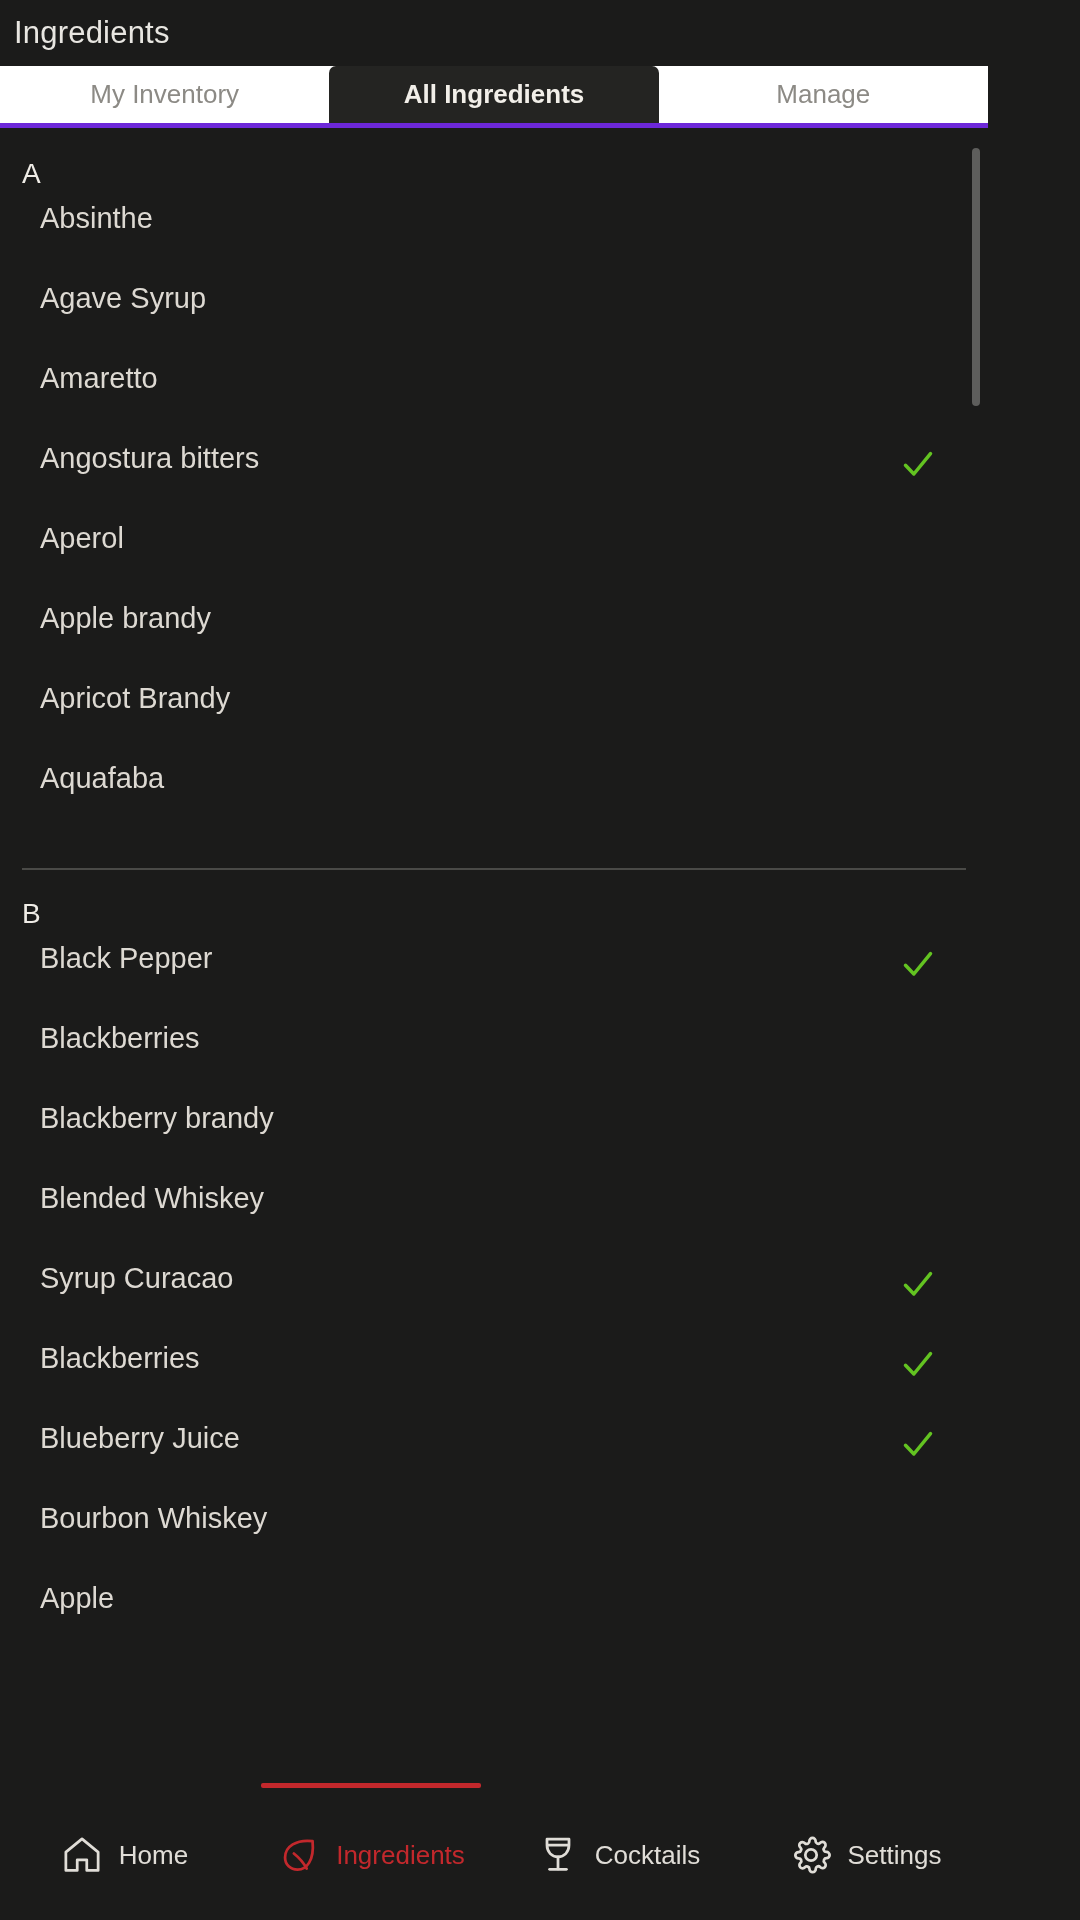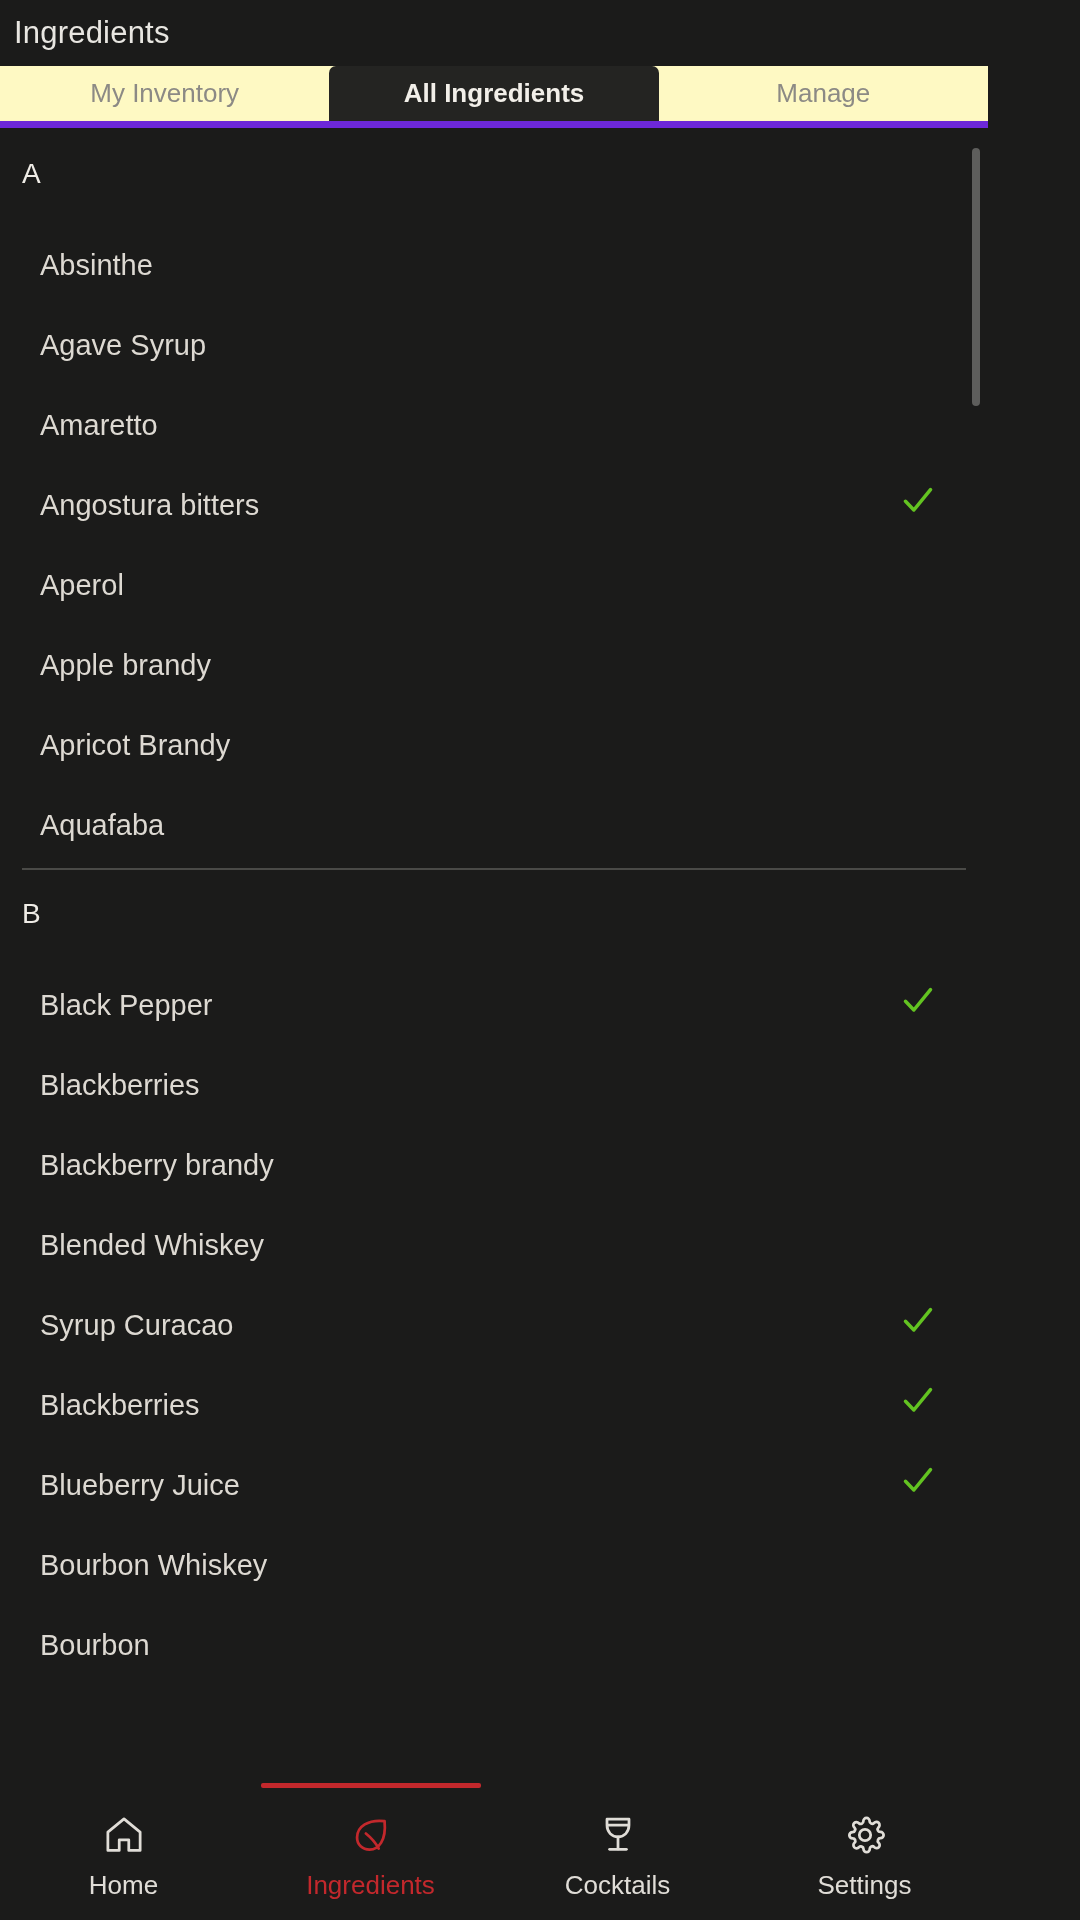--- a/index.html
+++ b/index.html
@@ -34,22 +34,22 @@
     font-size: 31px;
     font-weight: 400;
     letter-spacing: 0.2px;
   }
 
   
   .tabbar {
     height: 62px;
     flex: 0 0 62px;
     display: flex;
-    background: #fef9c3;
-    border-bottom: 7px solid #6d28d9;
+    background: #ffffff;
+    border-bottom: 5px solid #6d28d9;
   }
   .tab {
     flex: 1 1 0;
     display: flex;
     align-items: center;
     justify-content: center;
     font-size: 26px;
     color: #8c8a85;
     background: transparent;
     border: none;
@@ -77,21 +77,21 @@
   }
   .section-letter {
     color: #efece6;
     font-size: 28px;
     padding: 20px 0 14px 22px;
     line-height: 1;
   }
   .row {
     height: 80px;
     display: flex;
-    align-items: flex-end;
+    align-items: flex-start;
     padding: 0 48px 0 40px;
     cursor: pointer;
   }
   .row-label {
     color: #ddd9d2;
     font-size: 29px;
     font-weight: 400;
     flex: 1 1 auto;
     white-space: nowrap;
   }
@@ -134,21 +134,21 @@
   .bottomnav {
     flex: 0 0 145px;
     height: 145px;
     display: flex;
     background: #1b1b1a;
     position: relative;
   }
   .navitem {
     flex: 1 1 0;
     display: flex;
-    flex-direction: column;
+    flex-direction: row;
     align-items: center;
     justify-content: center;
     gap: 14px;
     position: relative;
     cursor: pointer;
     background: transparent;
     border: none;
     font-family: "Liberation Sans", sans-serif;
     padding-top: 14px;
   }
@@ -325,21 +325,21 @@
         </div>
         <div class="row">
           <span class="row-label">Bourbon Whiskey</span>
           <span class="check hidden">
             <svg width="40" height="40" viewBox="0 0 24 24" fill="none" stroke="#63c321" stroke-width="2.1" stroke-linecap="round" stroke-linejoin="round">
               <polyline points="4.5,12.8 9.5,18 19.5,5.8"></polyline>
             </svg>
           </span>
         </div>
         <div class="row">
-          <span class="row-label">Bourbon</span>
+          <span class="row-label">Apple</span>
           <span class="check hidden">
             <svg width="40" height="40" viewBox="0 0 24 24" fill="none" stroke="#63c321" stroke-width="2.1" stroke-linecap="round" stroke-linejoin="round">
               <polyline points="4.5,12.8 9.5,18 19.5,5.8"></polyline>
             </svg>
           </span>
         </div>
       </div>
     <div class="scrollbar-track">
       <div class="scrollbar-thumb" id="thumb" style="top: 20px; height: 258px; background: rgb(94, 94, 92);"></div>
     </div>

